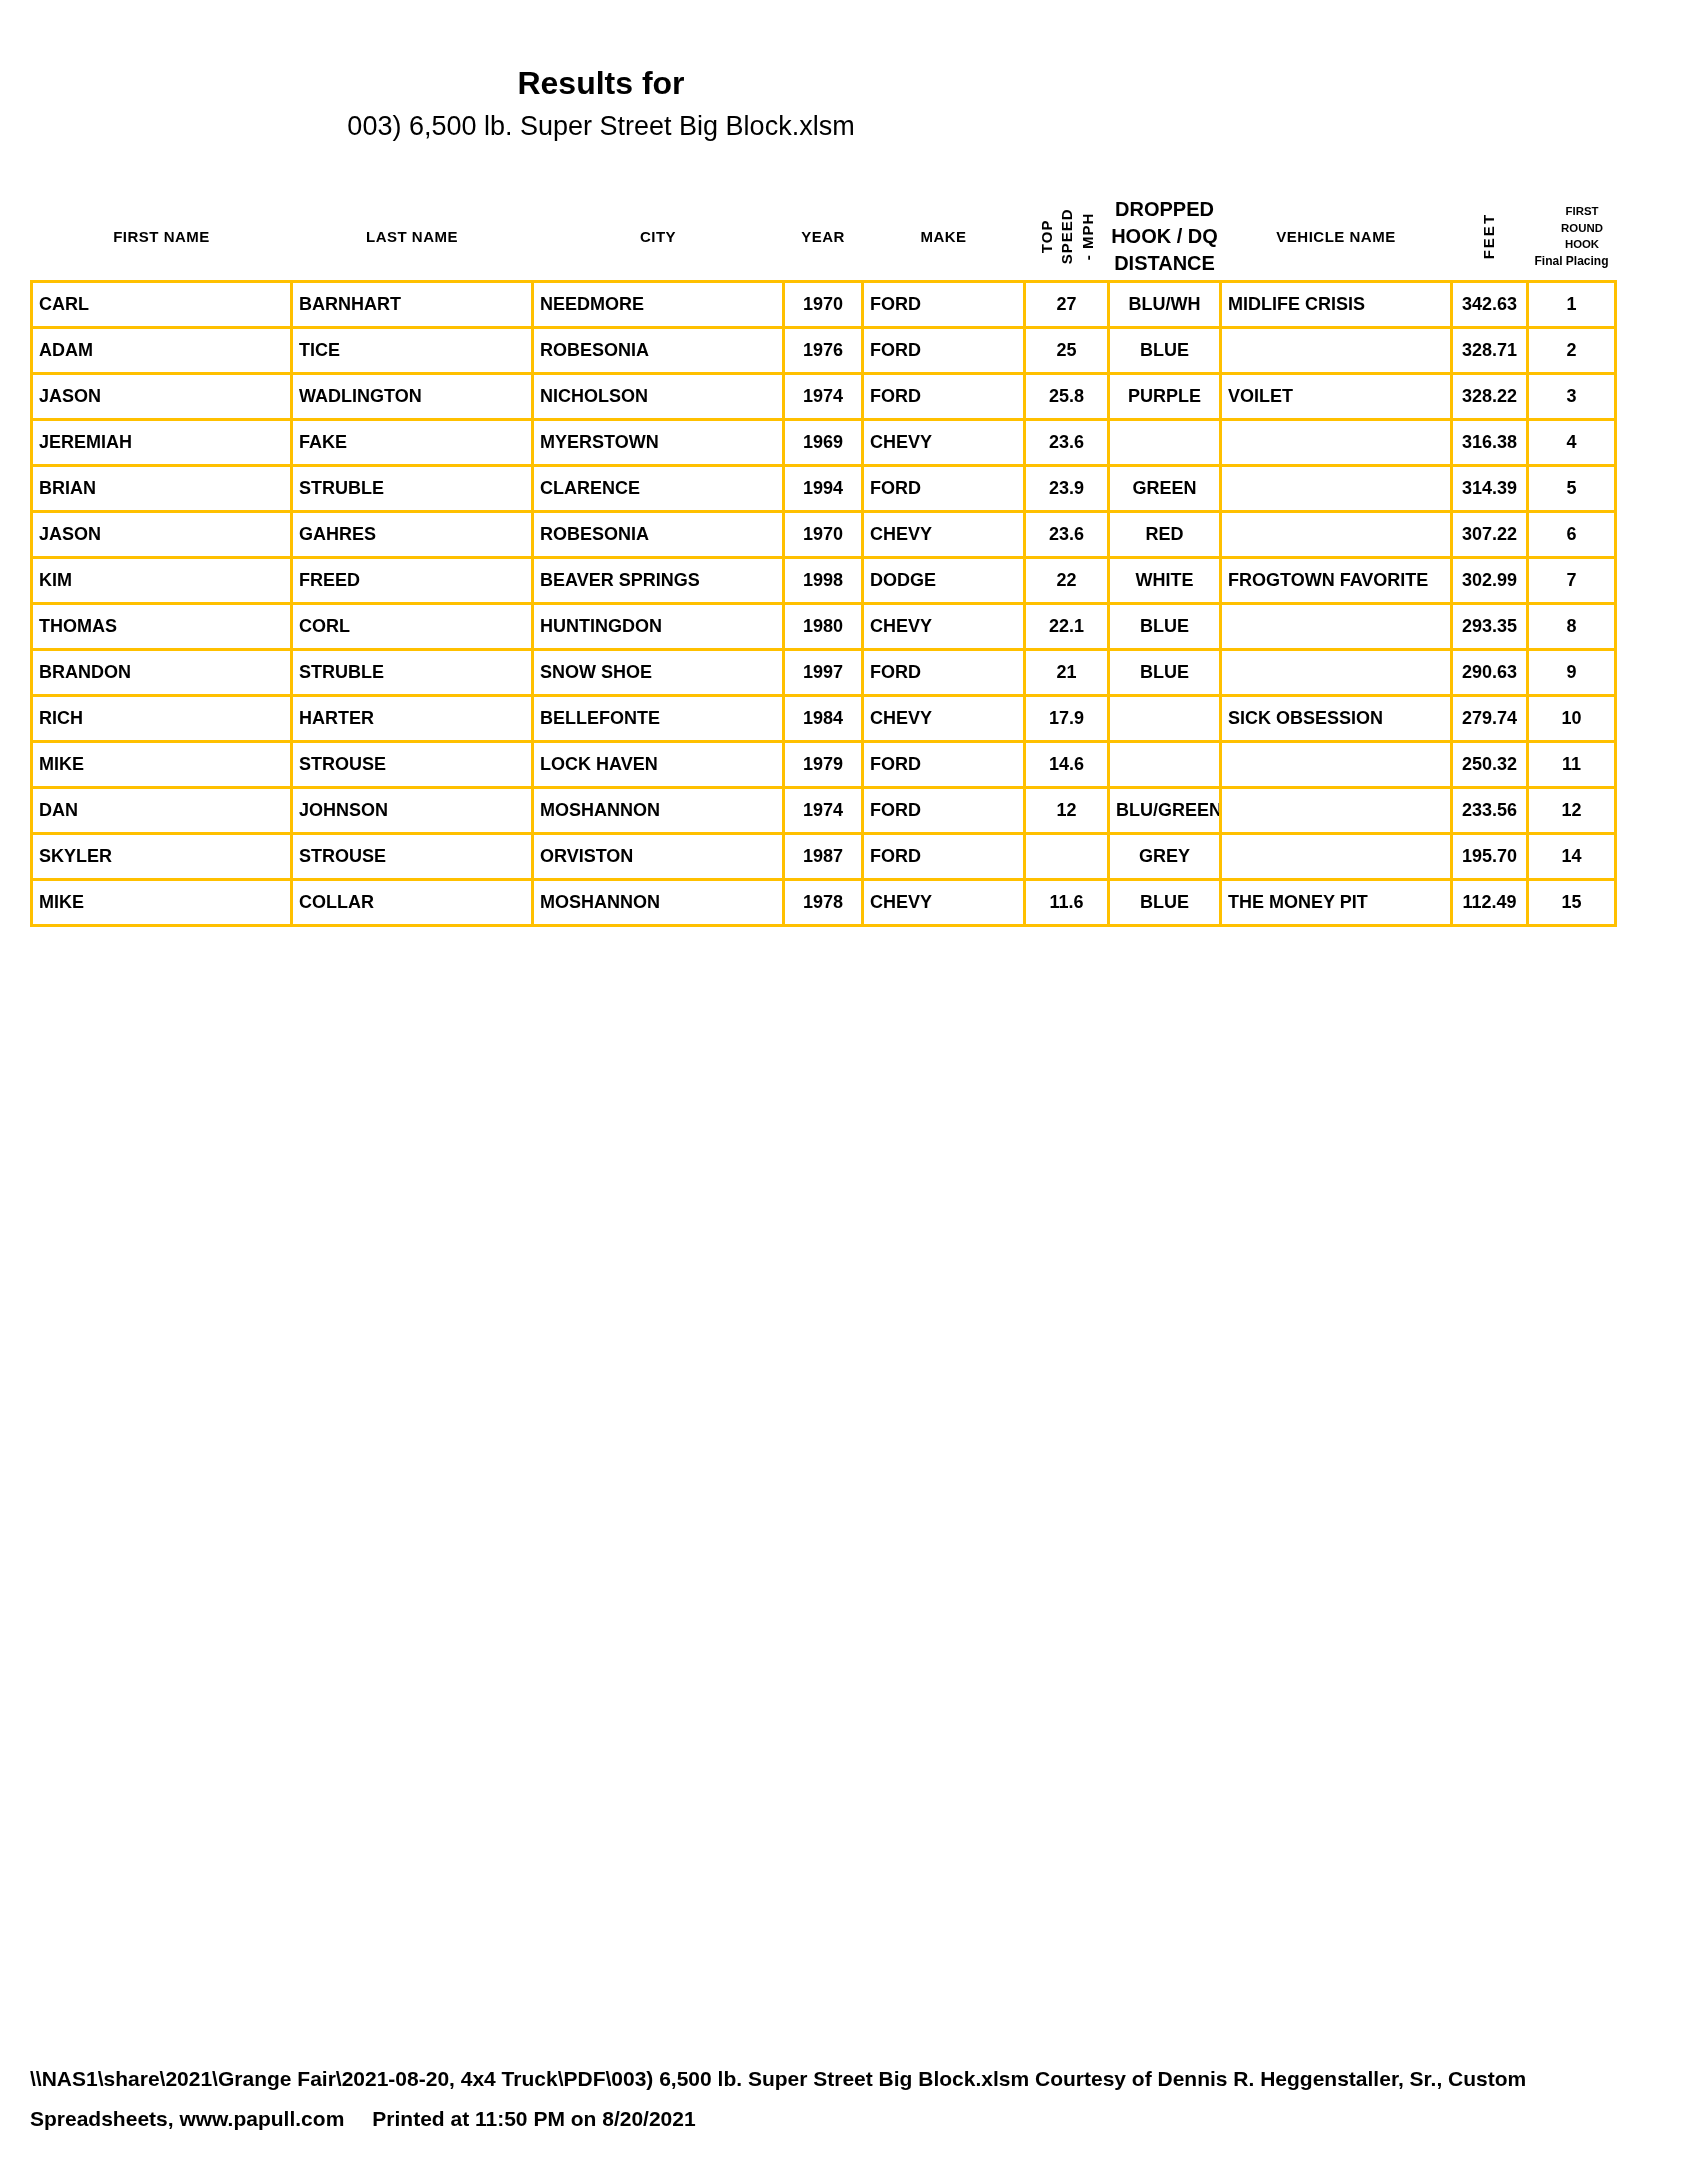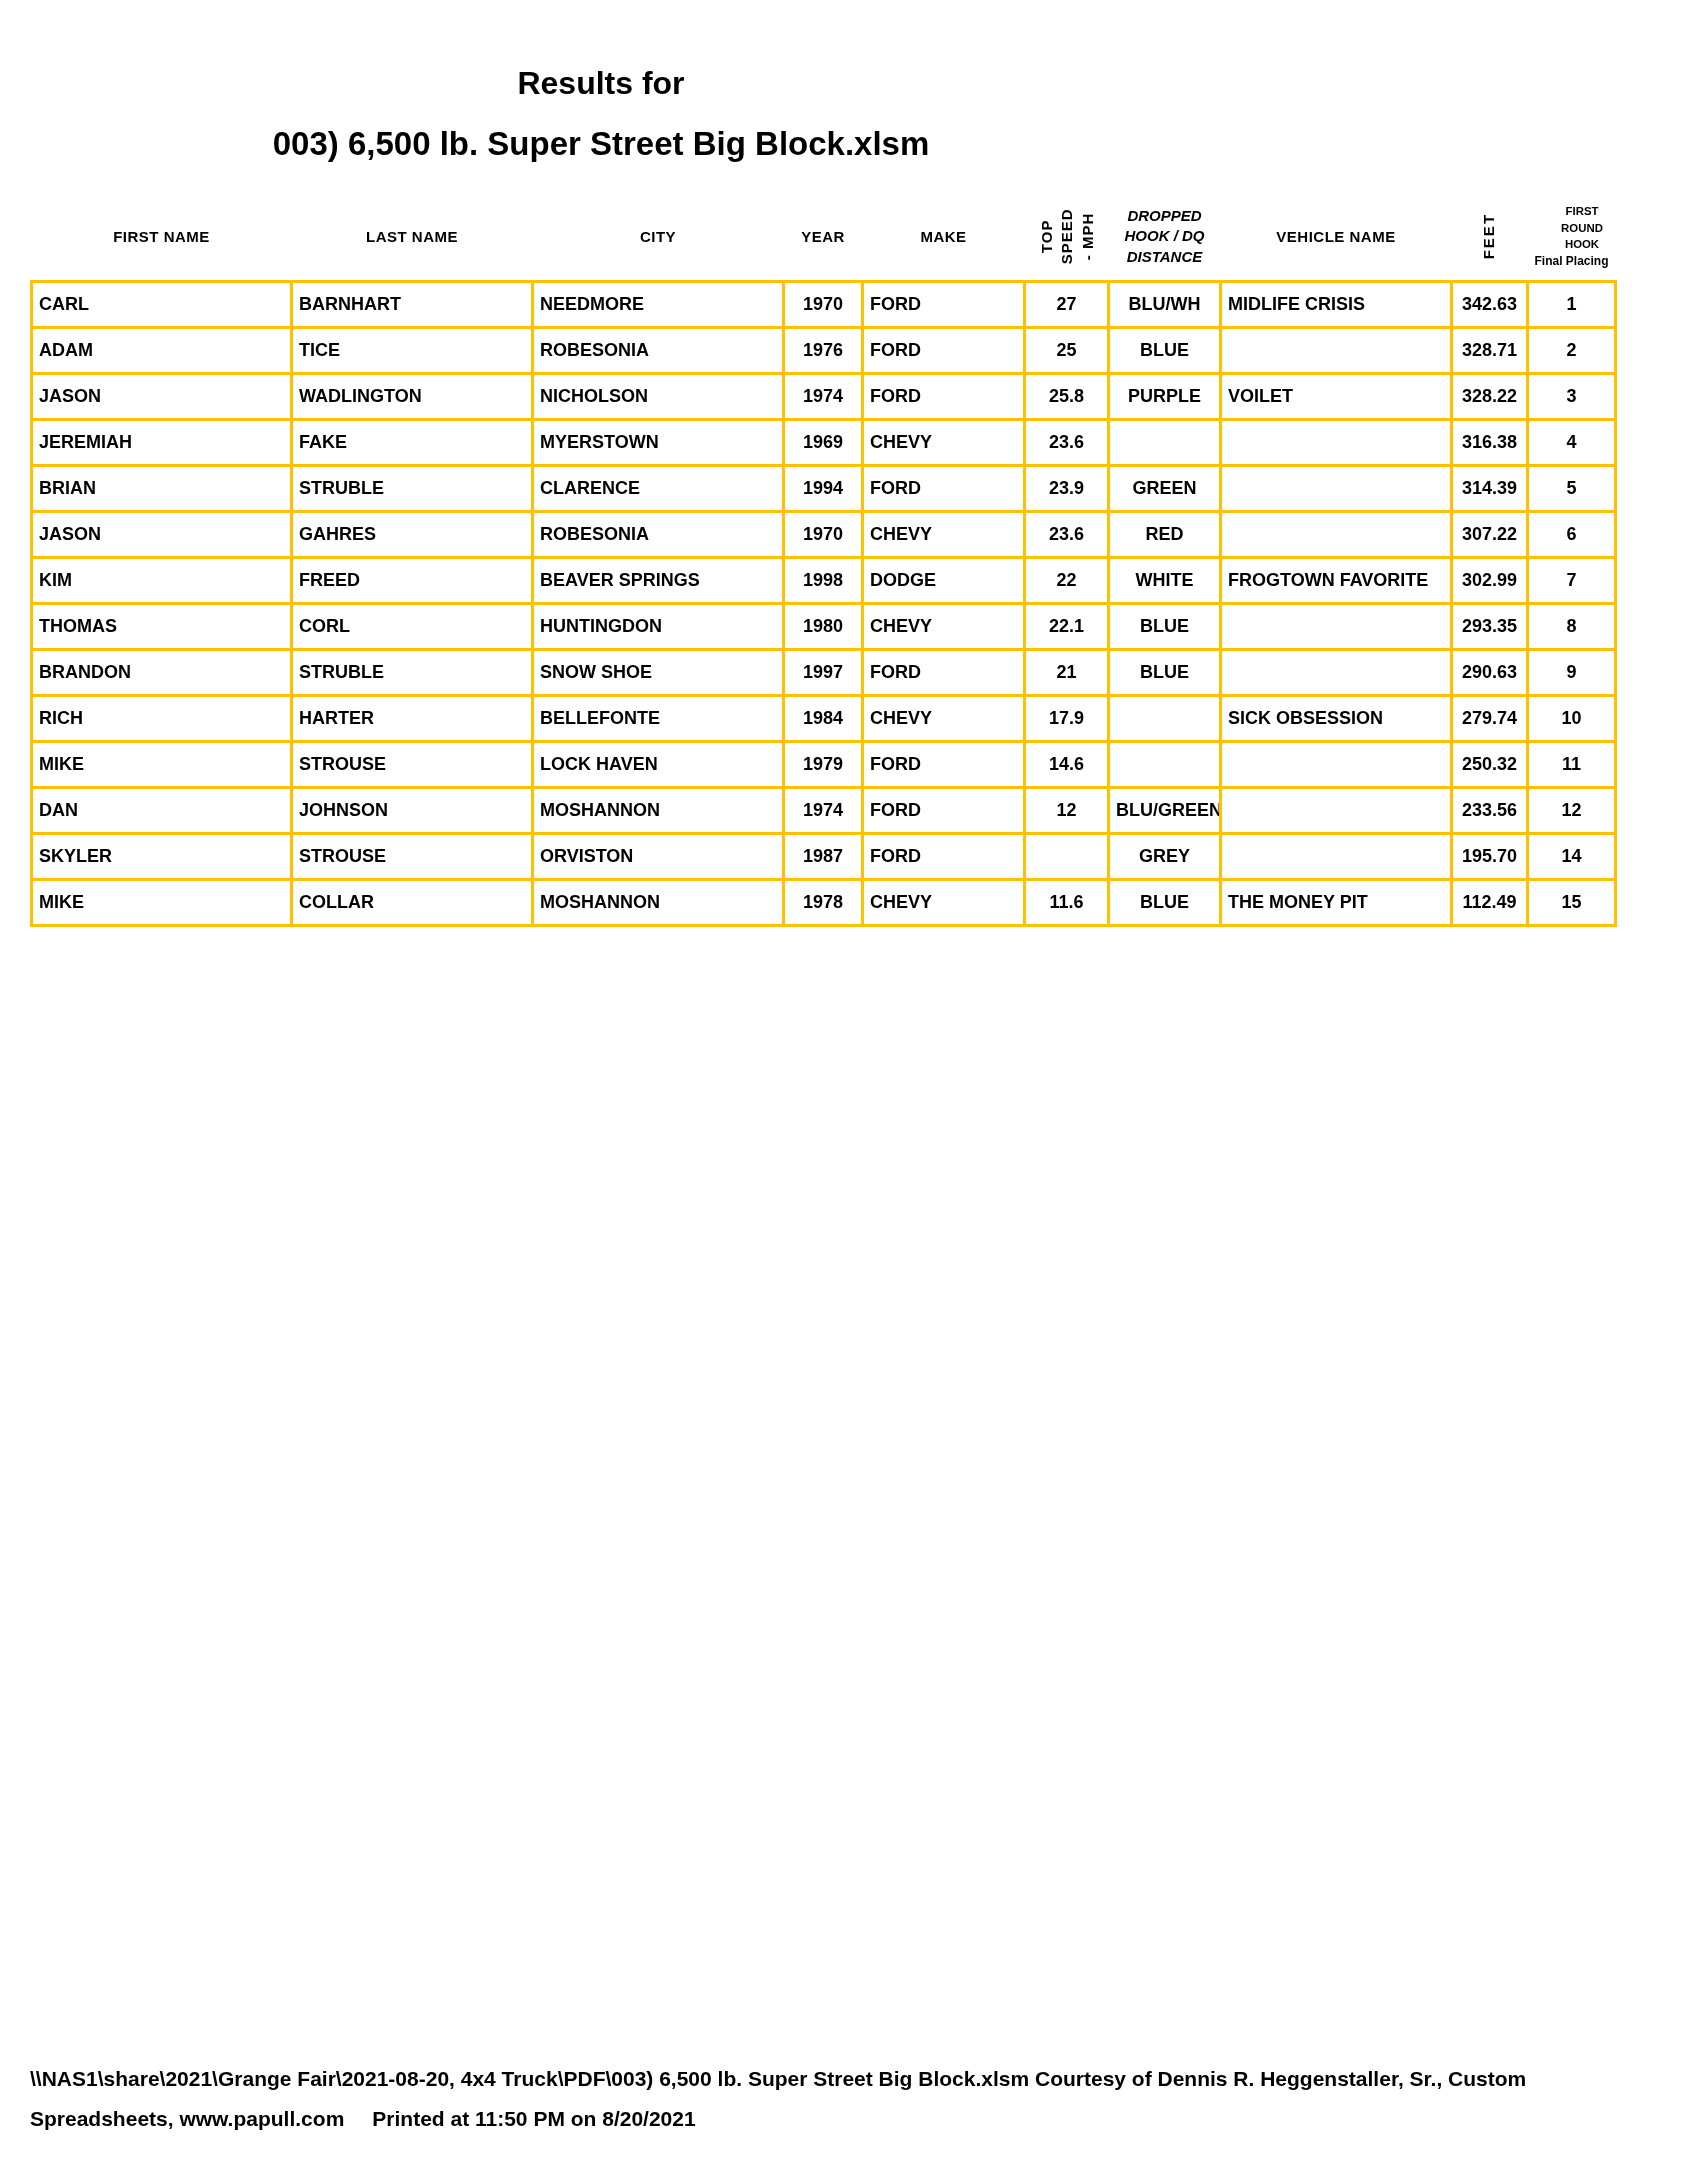--- a/index.html
+++ b/index.html
@@ -5,33 +5,33 @@
   html,body { margin:0; padding:0; background:#ffffff; }
   .page {
     position:relative; width:1683px; height:2140px; background:#ffffff;
     font-family:"Liberation Sans", sans-serif; color:#000000; overflow:hidden;
   }
   .title1 {
     position:absolute; top:65px; left:601px; transform:translateX(-50%);
     font-size:32px; font-weight:bold; white-space:nowrap;
   }
   .title2 {
-    position:absolute; top:125px; left:601px; transform:translateX(-50%);
-    font-size:33px; font-weight:bold; white-space:nowrap;
+    position:absolute; top:111px; left:601px; transform:translateX(-50%);
+    font-size:27px; font-weight:normal; white-space:nowrap;
   }
   table.results {
     position:absolute; left:30px; top:193px; width:1585px;
     border-collapse:collapse; table-layout:fixed;
   }
   table.results thead th {
     border:none; height:87px; vertical-align:middle; text-align:center;
     font-weight:bold; padding:0; overflow:visible;
   }
   th.h-main  { font-size:15px; letter-spacing:0.5px; }
-  th.h-small { font-size:15px; white-space:pre-line; line-height:1.35;font-style:italic; }
+  th.h-small { font-size:20px; white-space:pre-line; line-height:1.35; }
   .rot {
     display:inline-block; transform:rotate(-90deg); transform-origin:center center;
     font-weight:bold; white-space:pre-line; line-height:1.35; font-size:15px;
     letter-spacing:1px;
   }
   .rot-feet { letter-spacing:2px; }
   .ph1 { font-size:11.4px; font-weight:bold; white-space:pre-line; line-height:1.45;margin-left:21px; }
   .ph2 { font-size:12px;  font-weight:bold; line-height:1.45;text-align:center; }
   table.results tbody td {
     border:3px solid var(--grid, #FFC000); height:43px; vertical-align:middle;

